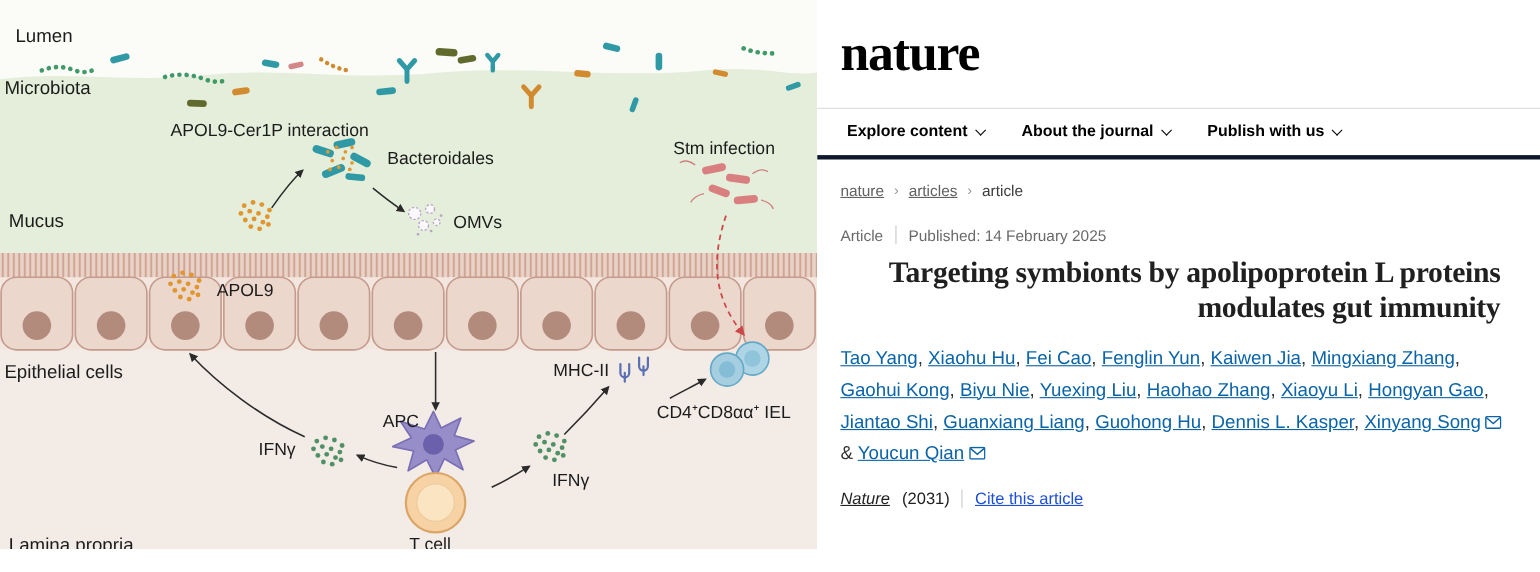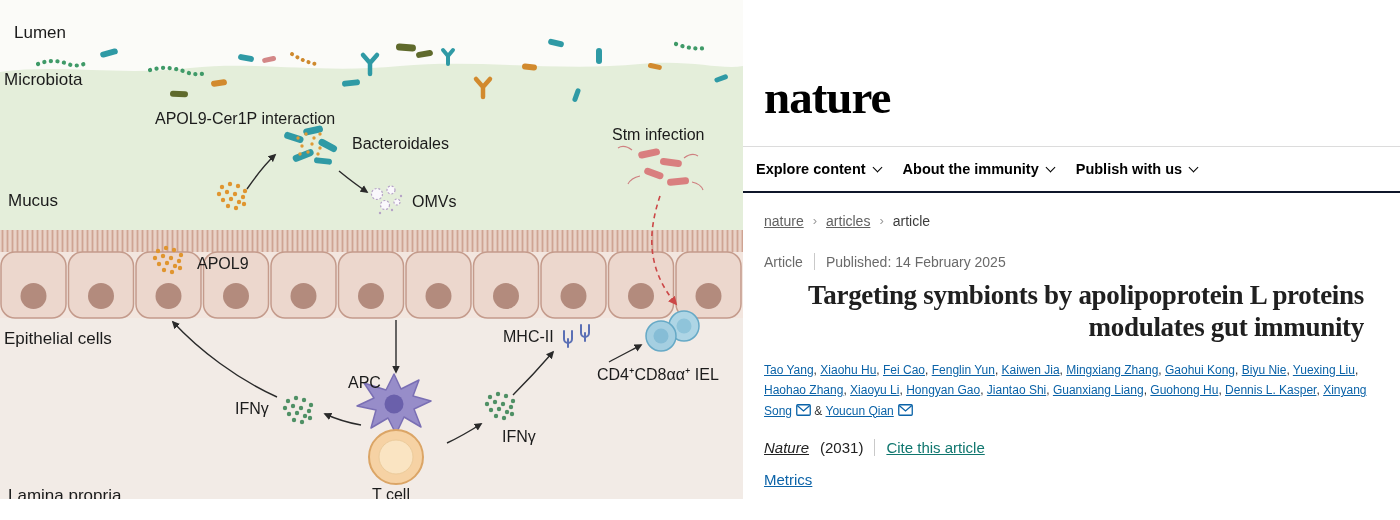--- a/index.html
+++ b/index.html
@@ -6,47 +6,47 @@
   body { margin:0; font-family:"Liberation Sans", sans-serif; background:#ffffff; }
   .page { width:1400px; height:499px; display:flex; background:#fff; overflow:hidden; }
 
   
   .figure-panel { flex:0 0 743px; width:743px; height:520px; background:#fbfbf8; }
   .fl { font-family:"Liberation Sans", sans-serif; fill:#1b1b1b; }
   .fl-lg { font-size:17px; }
   .fl-md { font-size:16px; }
 
   
-  .article-panel { flex:1; background:#fff;margin-top:48px; }
+  .article-panel { flex:1; background:#fff; }
   .header-top { height:99px; display:flex; align-items:center; padding:0 21px; border-bottom:1px solid #dcdcdc; }
   .logo { font-family:"Liberation Serif", serif; font-weight:700; font-size:47px; letter-spacing:-1px; color:#000; cursor:pointer; line-height:1; }
-  .header-nav { height:46px; display:flex; align-items:center; gap:22px; padding:0 13px; border-bottom:2px solid #0f172a; }
+  .header-nav { height:46px; display:flex; align-items:center; gap:34px; padding:0 27px; border-bottom:4px solid #0f172a; }
   .nav-item { font-size:14.5px; font-weight:700; color:#000; display:inline-flex; align-items:center; gap:8px; cursor:pointer; white-space:nowrap; }
   .chev { width:7px; height:7px; border-right:1.8px solid #000; border-bottom:1.8px solid #000; transform:rotate(45deg); margin-top:-4px; }
 
   .content { padding:20px 22px 0 21px; }
   .breadcrumb { font-size:14px; color:#616161; display:flex; align-items:center; gap:9px; }
   .breadcrumb .crumb-link { color:#616161; text-decoration:underline; cursor:pointer; }
   .breadcrumb .crumb-current { color:#3c3c3c; }
   .crumb-sep { color:#9a9a9a; font-size:13px; transform:translateY(-1px); }
 
   .meta-row { margin-top:24px; font-size:14px; color:#6a6a6a; display:flex; align-items:center; gap:11px; }
   .vbar { width:1px; height:17px; background:#c9c9c9; }
 
   .article-title { font-family:"Liberation Serif", serif; font-weight:700; font-size:27px; line-height:1.18; color:#202020; letter-spacing:-0.3px; margin:10px 0 0; max-width:600px;text-align:right; }
 
-  .authors { margin-top:16px; font-size:12px; line-height:1.7; color:#333; max-width:625px; }
+  .authors { margin-top:16px; font-size:17px; line-height:1.7; color:#333; max-width:625px; }
   .author-link { color:#0b63a8; text-decoration:underline; cursor:pointer; }
   .sep { color:#333; }
   .email-icon { color:#0b63a8; margin-left:4px; cursor:pointer; display:inline-block; }
   .email-icon svg { vertical-align:-1px; }
 
   .journal-row { margin-top:18px; font-size:15px; display:flex; align-items:center; gap:11px; color:#222; }
   .journal-link { font-style:italic; color:#222; text-decoration:underline; cursor:pointer; }
-  .cite-link { color:#0f766e; text-decoration:underline; cursor:pointer; }
+  .cite-link { color:#1d4ed8; text-decoration:underline; cursor:pointer; }
   .metrics-row { margin-top:15px; font-size:15px; }
   .metrics-link { color:#0b63a8; text-decoration:underline; cursor:pointer; }
 </style>
 </head>
 <body>
 
 <div class="page">
 
   <div class="figure-panel">
     <svg viewBox="0 0 743 520" width="743" height="520" xmlns="http://www.w3.org/2000/svg">
@@ -231,21 +231,21 @@
     <div class="header-top">
       <span class="logo">nature</span>
     </div>
 
     <div class="header-nav">
       <span class="nav-item">
         <span>Explore content</span>
         <span class="chev"></span>
       </span>
       <span class="nav-item">
-        <span>About the immunity</span>
+        <span>About the journal</span>
         <span class="chev"></span>
       </span>
       <span class="nav-item">
         <span>Publish with us</span>
         <span class="chev"></span>
       </span>
     </div>
 
     <div class="content">
 
@@ -273,19 +273,16 @@
               <path d="M1.2 1.6 L7.5 7 L13.8 1.6" fill="none" stroke="currentColor" stroke-width="1.3"></path>
             </svg></span></p>
 
       <div class="journal-row">
         <a class="journal-link">Nature</a>
         <span>(2031)</span>
         <span class="vbar"></span>
         <a class="cite-link">Cite this article</a>
       </div>
 
-      <div class="metrics-row">
-        <a class="metrics-link">Metrics</a>
-      </div>
 
     </div>
   </div>
 </div>
 
 </body></html>

